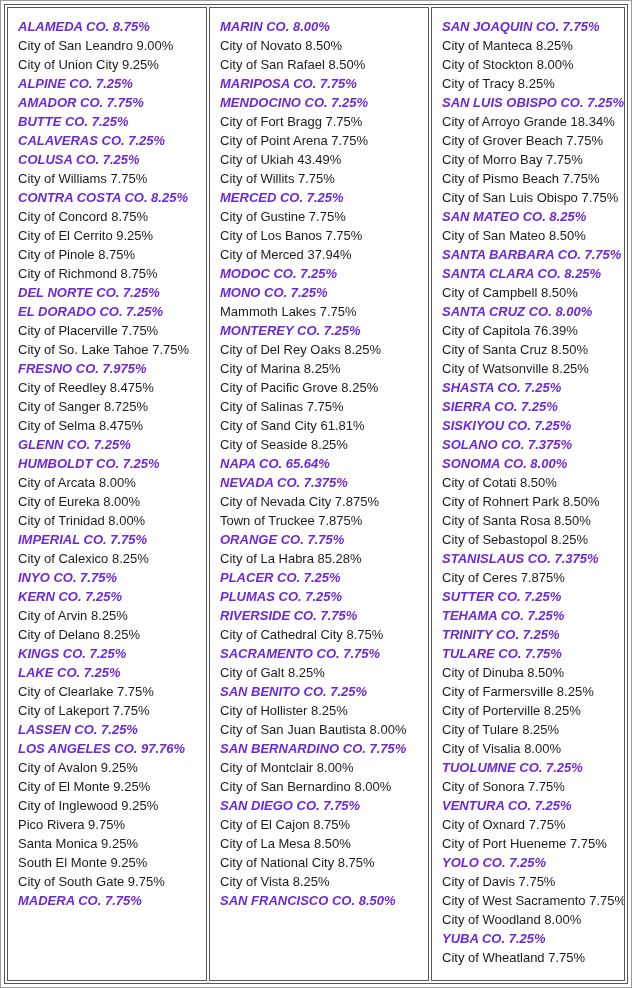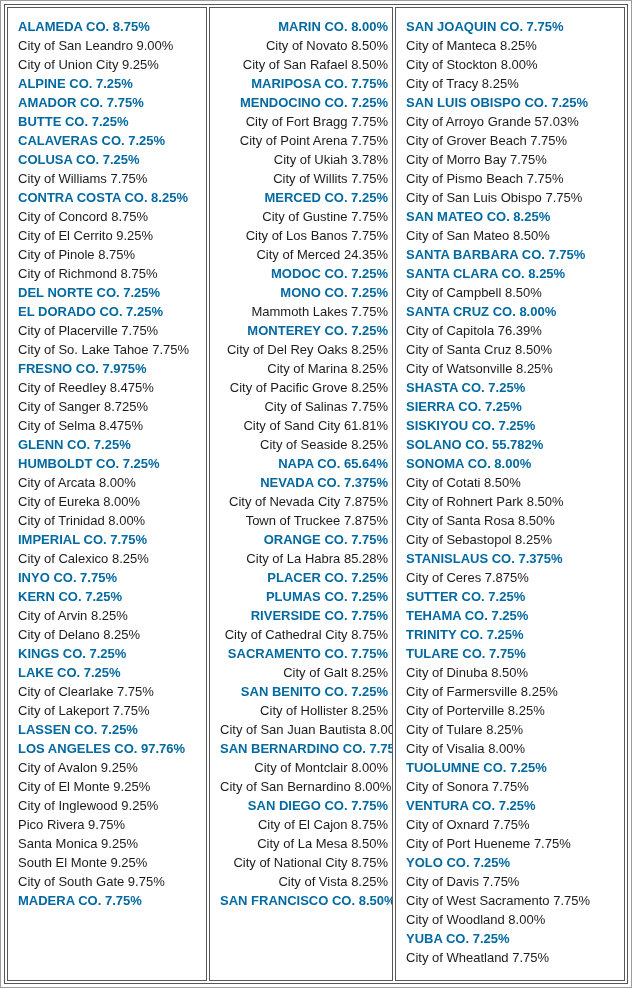--- a/index.html
+++ b/index.html
@@ -27,31 +27,32 @@
   }
   table.rates-table td {
     border: 1px solid #575757;
     vertical-align: top;
     box-sizing: border-box;
     padding: 9px 4px 8px 10px;
     background: #ffffff;
     overflow: hidden;
   }
   td.col-1 { width: 200px; }
-  td.col-2 { width: 184px; text-align: right; }
+  td.col-2 { width: 220px; }
   td.col-3 { width: auto;  }
   .entry {
     font-size: 13px;
     line-height: 19px;
     color: #1c1c1c;
     white-space: nowrap;
   }
   .entry.county {
     font-weight: bold;
-    color: #0369a1;
+    color: #6d28d9;
+    font-style: italic;
   }
 </style>
 </head>
 <body>
 
 <div class="page">
   <table class="rates-table">
     <tbody>
       <tr>
         <td class="col-1">
@@ -104,26 +105,26 @@
             <div class="entry county">MADERA CO. 7.75%</div>
           </td>
         <td class="col-2">
             <div class="entry county">MARIN CO. 8.00%</div>
             <div class="entry">City of Novato 8.50%</div>
             <div class="entry">City of San Rafael 8.50%</div>
             <div class="entry county">MARIPOSA CO. 7.75%</div>
             <div class="entry county">MENDOCINO CO. 7.25%</div>
             <div class="entry">City of Fort Bragg 7.75%</div>
             <div class="entry">City of Point Arena 7.75%</div>
-            <div class="entry">City of Ukiah 3.78%</div>
+            <div class="entry">City of Ukiah 43.49%</div>
             <div class="entry">City of Willits 7.75%</div>
             <div class="entry county">MERCED CO. 7.25%</div>
             <div class="entry">City of Gustine 7.75%</div>
             <div class="entry">City of Los Banos 7.75%</div>
-            <div class="entry">City of Merced 24.35%</div>
+            <div class="entry">City of Merced 37.94%</div>
             <div class="entry county">MODOC CO. 7.25%</div>
             <div class="entry county">MONO CO. 7.25%</div>
             <div class="entry">Mammoth Lakes 7.75%</div>
             <div class="entry county">MONTEREY CO. 7.25%</div>
             <div class="entry">City of Del Rey Oaks 8.25%</div>
             <div class="entry">City of Marina 8.25%</div>
             <div class="entry">City of Pacific Grove 8.25%</div>
             <div class="entry">City of Salinas 7.75%</div>
             <div class="entry">City of Sand City 61.81%</div>
             <div class="entry">City of Seaside 8.25%</div>
@@ -151,38 +152,38 @@
             <div class="entry">City of National City 8.75%</div>
             <div class="entry">City of Vista 8.25%</div>
             <div class="entry county">SAN FRANCISCO CO. 8.50%</div>
           </td>
         <td class="col-3">
             <div class="entry county">SAN JOAQUIN CO. 7.75%</div>
             <div class="entry">City of Manteca 8.25%</div>
             <div class="entry">City of Stockton 8.00%</div>
             <div class="entry">City of Tracy 8.25%</div>
             <div class="entry county">SAN LUIS OBISPO CO. 7.25%</div>
-            <div class="entry">City of Arroyo Grande 57.03%</div>
+            <div class="entry">City of Arroyo Grande 18.34%</div>
             <div class="entry">City of Grover Beach 7.75%</div>
             <div class="entry">City of Morro Bay 7.75%</div>
             <div class="entry">City of Pismo Beach 7.75%</div>
             <div class="entry">City of San Luis Obispo 7.75%</div>
             <div class="entry county">SAN MATEO CO. 8.25%</div>
             <div class="entry">City of San Mateo 8.50%</div>
             <div class="entry county">SANTA BARBARA CO. 7.75%</div>
             <div class="entry county">SANTA CLARA CO. 8.25%</div>
             <div class="entry">City of Campbell 8.50%</div>
             <div class="entry county">SANTA CRUZ CO. 8.00%</div>
             <div class="entry">City of Capitola 76.39%</div>
             <div class="entry">City of Santa Cruz 8.50%</div>
             <div class="entry">City of Watsonville 8.25%</div>
             <div class="entry county">SHASTA CO. 7.25%</div>
             <div class="entry county">SIERRA CO. 7.25%</div>
             <div class="entry county">SISKIYOU CO. 7.25%</div>
-            <div class="entry county">SOLANO CO. 55.782%</div>
+            <div class="entry county">SOLANO CO. 7.375%</div>
             <div class="entry county">SONOMA CO. 8.00%</div>
             <div class="entry">City of Cotati 8.50%</div>
             <div class="entry">City of Rohnert Park 8.50%</div>
             <div class="entry">City of Santa Rosa 8.50%</div>
             <div class="entry">City of Sebastopol 8.25%</div>
             <div class="entry county">STANISLAUS CO. 7.375%</div>
             <div class="entry">City of Ceres 7.875%</div>
             <div class="entry county">SUTTER CO. 7.25%</div>
             <div class="entry county">TEHAMA CO. 7.25%</div>
             <div class="entry county">TRINITY CO. 7.25%</div>

